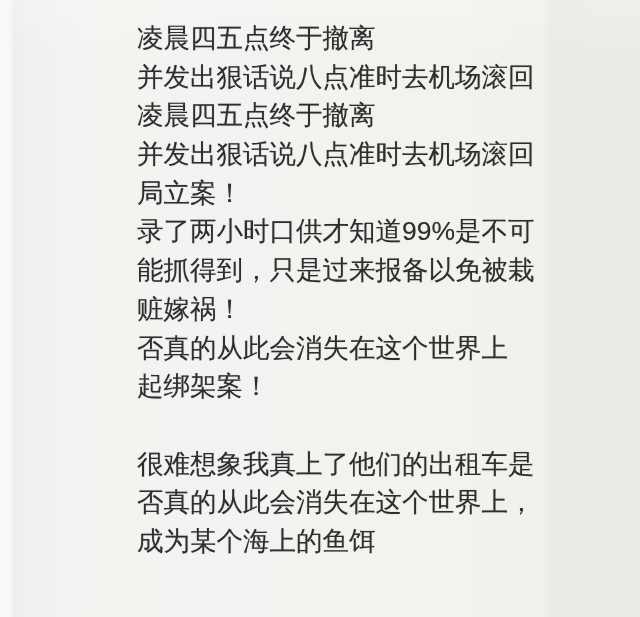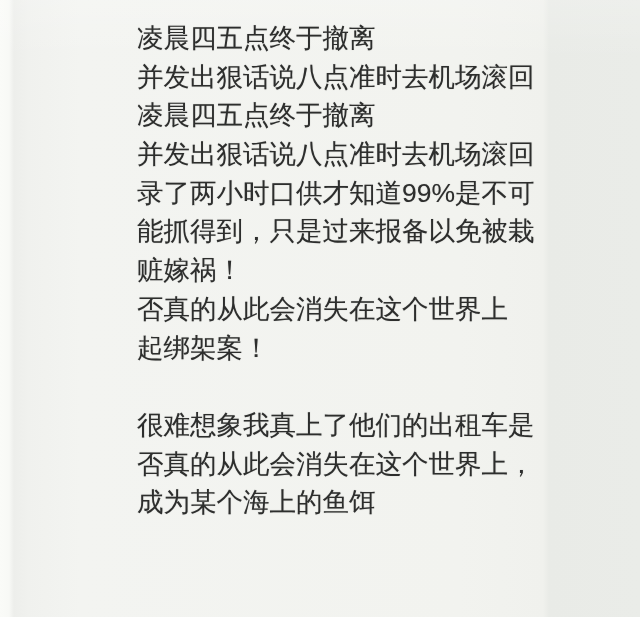--- a/index.html
+++ b/index.html
@@ -48,20 +48,21 @@
 </style>
 </head>
 <body>
 
 <div class="page">
   <div class="text-block">
     <div class="line">凌晨四五点终于撤离</div>
     <div class="line">并发出狠话说八点准时去机场滚回</div>
     <div class="line">凌晨四五点终于撤离</div>
     <div class="line">并发出狠话说八点准时去机场滚回</div>
+    <div class="line">局立案！</div>
     <div class="line">录了两小时口供才知道99%是不可</div>
     <div class="line">能抓得到，只是过来报备以免被栽</div>
     <div class="line">赃嫁祸！</div>
     <div class="line">否真的从此会消失在这个世界上</div>
     <div class="line">起绑架案！</div>
     <div class="line"></div>
     <div class="line">很难想象我真上了他们的出租车是</div>
     <div class="line">否真的从此会消失在这个世界上，</div>
     <div class="line">成为某个海上的鱼饵</div>
   </div>

